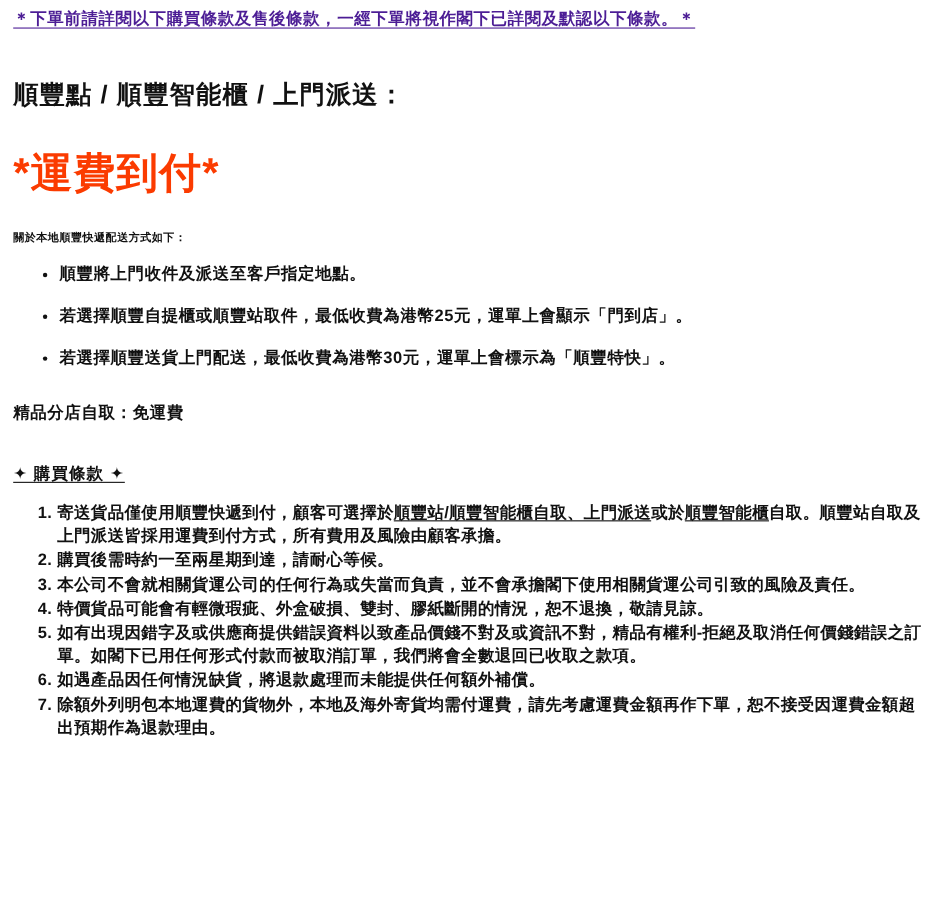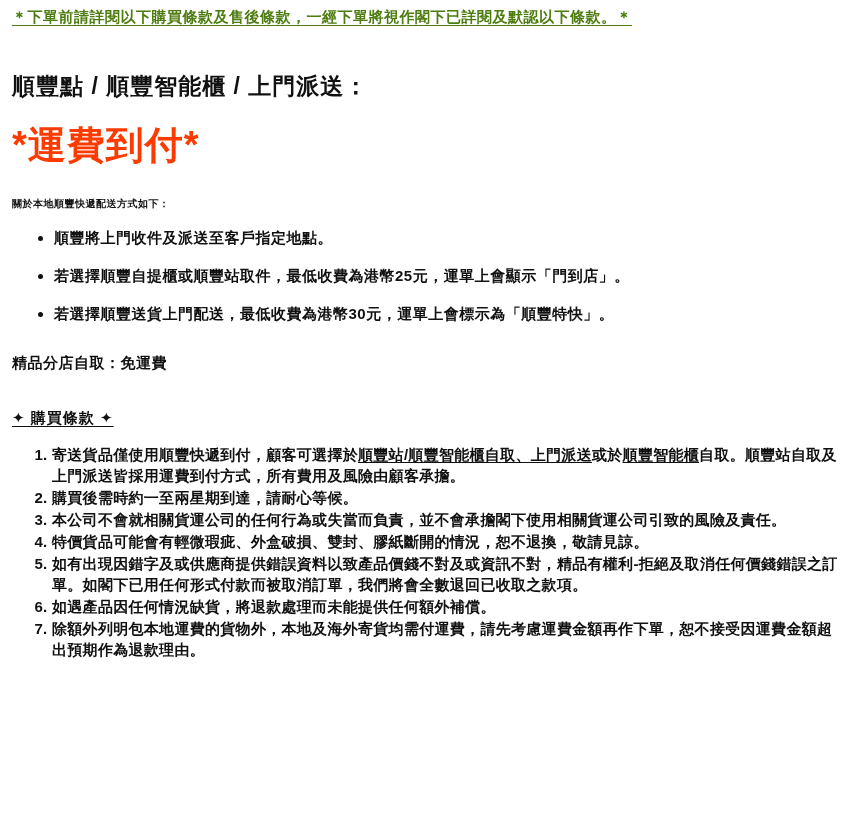--- a/index.html
+++ b/index.html
@@ -10,41 +10,41 @@
   }
   .page {
     width: 861px;
     height: 831px;
     background: #ffffff;
     padding: 8px 14px 10px 12px;
     overflow: hidden;
   }
   
   .top-notice {
-    color: #4d7c0f;
+    color: #4c1d95;
     font-size: 15px;
     font-weight: 700;
     text-decoration: underline;
     text-underline-offset: 3px;
     margin-bottom: 44px;
     letter-spacing: 0.5px;
   }
   
   .ship-heading {
     font-size: 19px;
     font-weight: 700;
     text-decoration: underline;
     text-underline-offset: 3px;
     margin-bottom: 3px;
     letter-spacing: 1px;
   }
   .ship-subheading {
     font-size: 23px;
     font-weight: 700;
-    margin-bottom: 18px;
+    margin-bottom: 30px;
     letter-spacing: 1px;
   }
   .freight-banner {
     color: #fb3b00;
     font-size: 38px;
     font-weight: 700;
     margin-bottom: 26px;
     letter-spacing: 1px;
   }
   .ship-paragraph {

